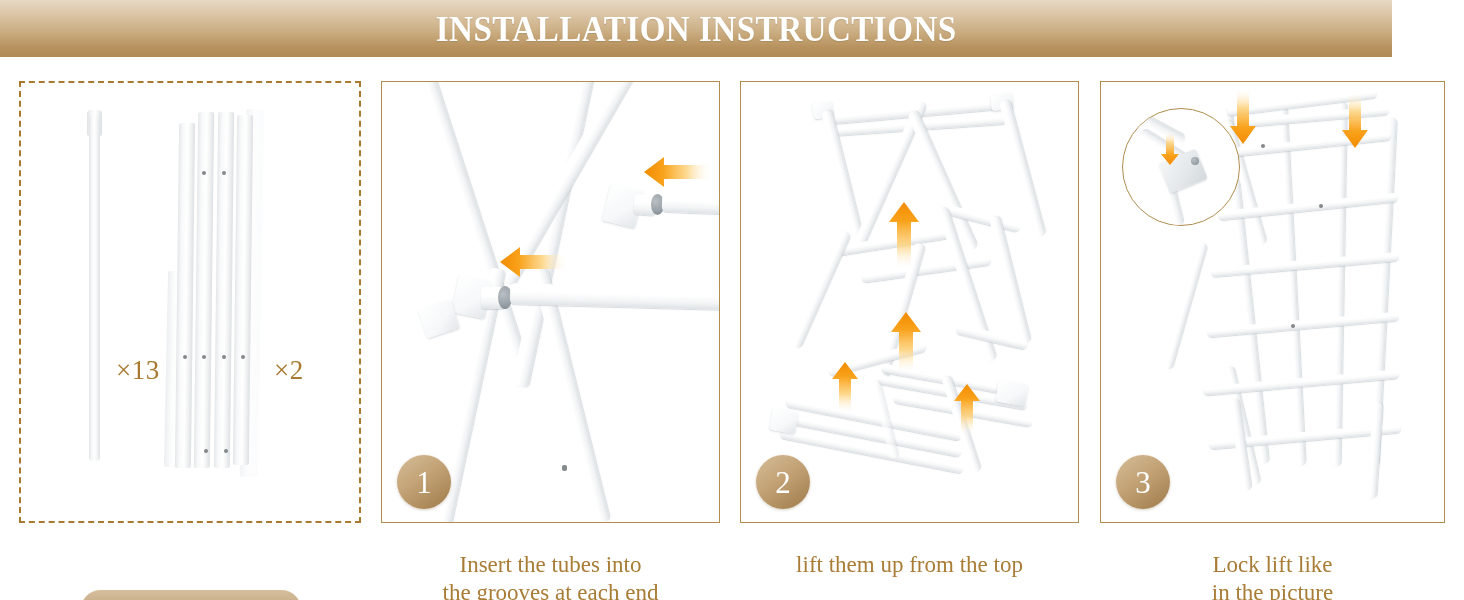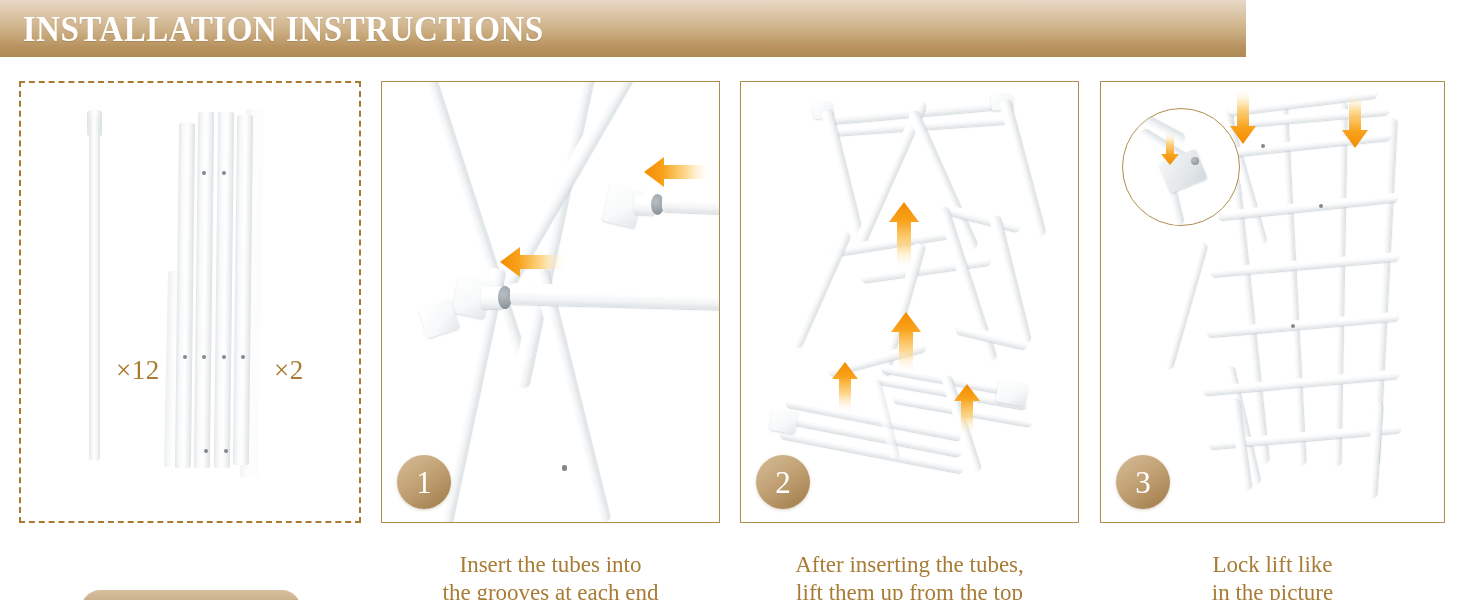--- a/index.html
+++ b/index.html
@@ -5,23 +5,23 @@
   html,body{margin:0;padding:0;background:#ffffff;}
   body{
     width:1464px;height:600px;overflow:hidden;
     font-family:"Liberation Serif", serif;
     -webkit-font-smoothing:antialiased;
   }
   .page{position:relative;width:1464px;height:600px;background:#fff;}
 
   
   .header{
-    position:absolute;left:0;top:0;width:1246px;height:57px;
+    position:absolute;left:0;top:0;width:1392px;height:57px;
     background:linear-gradient(to bottom,#e7d9c5 0%,#ddc8ab 22%,#cbae83 55%,#b8935f 82%,#b08a55 100%);
-    display:flex;align-items:center;
+    display:flex;align-items:center;justify-content:center;
   }
   .header-title{
     color:#ffffff;font-family:"Liberation Serif",serif;
     font-size:36px;font-weight:700;letter-spacing:.5px;
     line-height:1;transform:scaleX(.92);transform-origin:center;
     text-shadow:0 1px 1px rgba(120,90,50,.25);
     white-space:nowrap;
   }
 
   
@@ -154,21 +154,21 @@
     <div class="header-title">INSTALLATION INSTRUCTIONS</div>
   </div>
 
   <div class="row">
 
     <div class="acc-panel">
       <div class="acc-inner">
 
         <div class="tube-cap"></div>
         <div class="tube"></div>
-        <div class="x12">×12</div>
+        <div class="x12">×13</div>
 
         <div class="bundle">
           <div class="flap2"></div>
           <div class="flap"></div>
           <div class="slat s1"></div>
           <div class="slat s2"></div>
           <div class="slat s3"></div>
           <div class="slat s4"></div>
 
           <div class="rivet" style="left:12px;top:246px;"></div>
@@ -341,21 +341,20 @@
             <path d="M14,0 L27,17 L20,17 L20,52 L8,52 L8,17 L1,17 Z" fill="url(#gu4)"></path>
           </svg>
         </div>
 
         <div class="badge">
           <span class="badge-num">2</span>
         </div>
       </div>
 
       <div class="caption">
-        <div>After inserting the tubes,</div>
         <div>lift them up from the top</div>
       </div>
     </div>
 
     <div class="step step3">
       <div class="step-box">
 
         <div class="bar-v" style="left:120px;top:28px;width:11px;height:356px;transform:rotate(-6deg);transform-origin:top left;"></div>
         <div class="bar-v" style="left:285px;top:36px;width:11px;height:348px;transform:rotate(3deg);transform-origin:top left;"></div>
         <div class="bar-v" style="left:176px;top:24px;width:10px;height:360px;transform:rotate(-3deg);transform-origin:top left;"></div>

